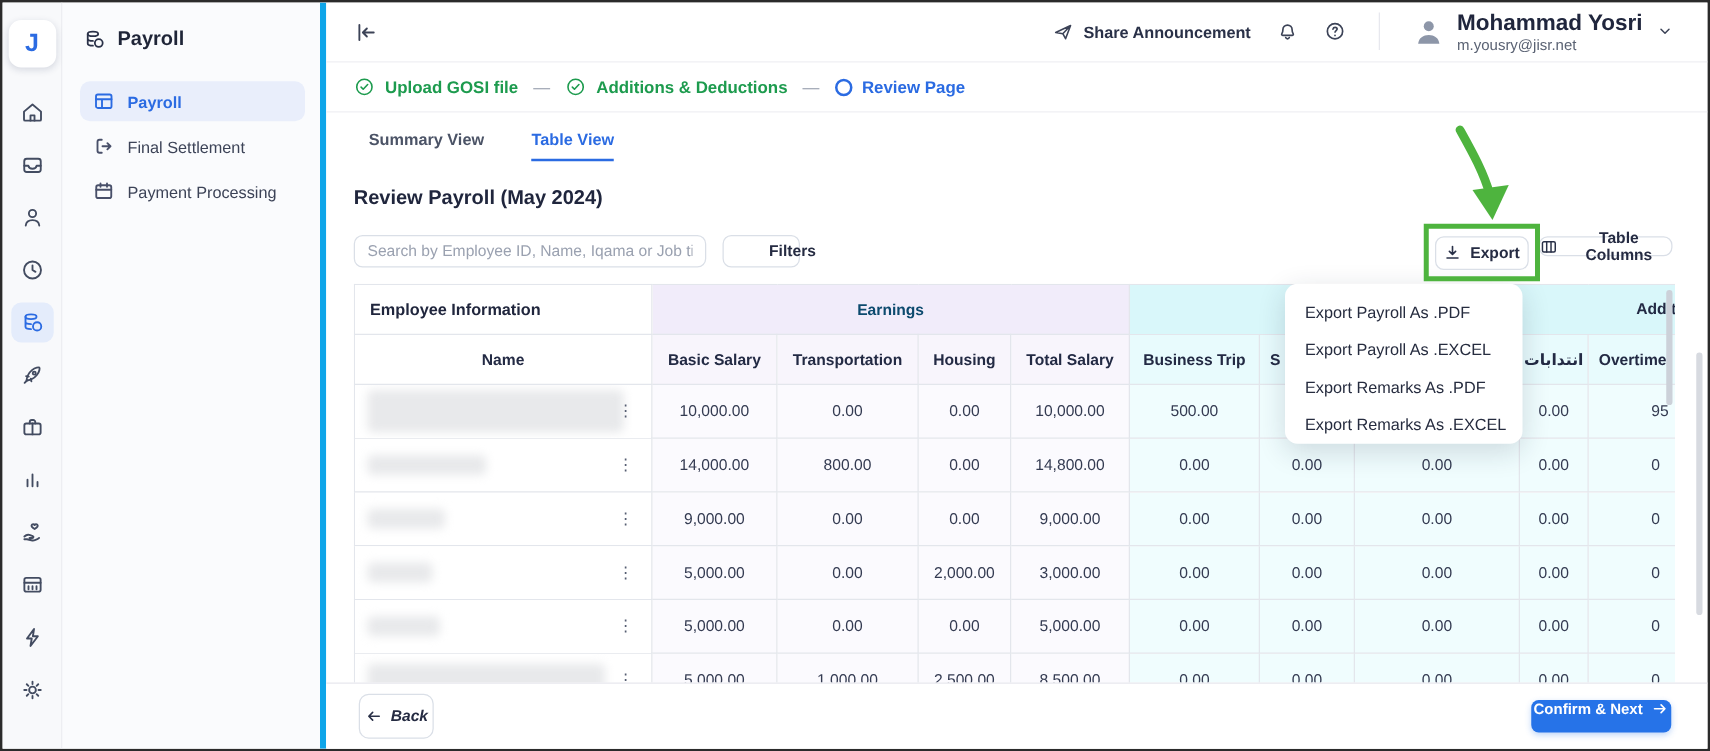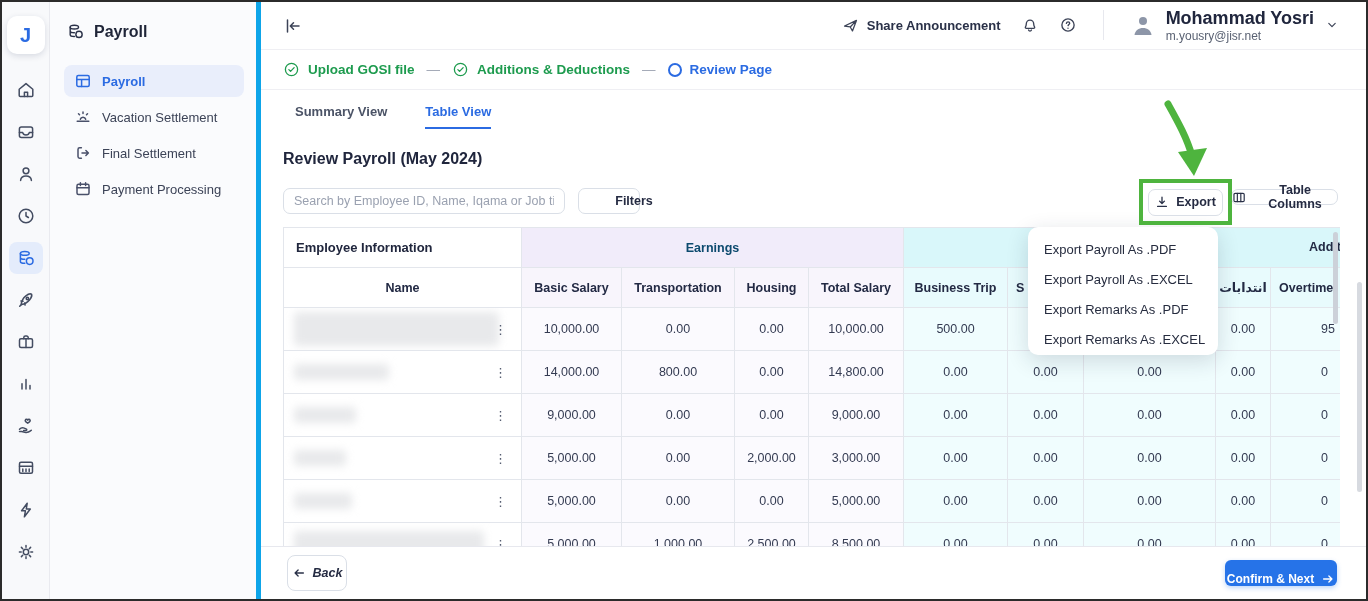--- a/index.html
+++ b/index.html
@@ -91,21 +91,21 @@
   .kebab { position:absolute; right:14px; top:50%; transform:translateY(-50%); color:#565e72; font-size:13px; cursor:pointer; }
   
   .menu { position:absolute; left:767px; top:225px; width:190px; height:128px; background:#fff; border-radius:10px; box-shadow:0 6px 22px rgba(25,35,60,.16); z-index:40; padding-top:7px; }
   .menu-item { height:30px; display:flex; align-items:center; padding-left:16px; font-size:13px; color:#262c3f; cursor:pointer; }
   
   .tbl-thumb { position:absolute; left:1072px; top:230px; width:5px; height:92px; background:#ccd1d9; border-radius:3px; z-index:30; }
   .page-thumb { position:absolute; left:1355px; top:280px; width:5px; height:210px; background:#d7dae0; border-radius:3px; z-index:70; }
   
   .footer { position:absolute; left:0; bottom:0; right:0; height:53px; border-top:1px solid #e7e8ee; background:#fff; display:flex; align-items:center; padding:0 29px 0 26px; z-index:20; }
   .back-btn { width:60px; height:36px; border-radius:8px;font-style:italic; }
-  .confirm-btn { margin-left:auto; width:112px; height:26px; background:#2673e8; border:none; border-radius:6px; color:#fff; font-size:12px; font-weight:bold; display:flex; align-items:flex-end; justify-content:center; gap:7px; cursor:pointer; font-family:inherit; box-shadow:0 2px 5px rgba(38,115,232,.3); }
+  .confirm-btn { margin-left:auto; width:112px; height:26px; background:#2673e8; border:none; border-radius:6px; color:#fff; font-size:12px; font-weight:bold; display:flex; align-items:flex-start; justify-content:center; gap:7px; cursor:pointer; font-family:inherit; box-shadow:0 2px 5px rgba(38,115,232,.3); }
   .confirm-btn svg { stroke:#fff; }
 </style>
 </head>
 <body>
 
 <nav class="rail">
   <div class="logo">J</div>
   <div class="rail-icons">
     <div class="rail-item">
         <svg class="ic" width="20" height="20" viewBox="0 0 20 20">
@@ -192,27 +192,20 @@
       </svg>
     <span>Payroll</span>
   </div>
   <div class="side-items">
     <div class="side-item active">
       <svg class="ic" width="18" height="18" viewBox="0 0 18 18">
           <rect x="2.8" y="3.6" width="12.4" height="10.8" rx="1.5"></rect>
           <path d="M2.8 7.4h12.4M7.6 7.4v7"></path>
         </svg>
       <span>Payroll</span>
-    </div>
-    <div class="side-item">
-      <svg class="ic" width="18" height="18" viewBox="0 0 18 18">
-          <path d="M6.3 11.2a2.8 2.8 0 0 1 5.4 0"></path>
-          <path d="M9 5.4V3.9M5.5 6.8l-1-1M12.5 6.8l1-1M3.2 13.2h11.6"></path>
-        </svg>
-      <span>Vacation Settlement</span>
     </div>
     <div class="side-item">
       <svg class="ic" width="18" height="18" viewBox="0 0 18 18">
           <path d="M7.4 3.8H5.6A1.6 1.6 0 0 0 4 5.4v7.2a1.6 1.6 0 0 0 1.6 1.6h1.8"></path>
           <path d="M8 9h6.4M11.9 6.5 14.4 9l-2.5 2.5"></path>
         </svg>
       <span>Final Settlement</span>
     </div>
     <div class="side-item">
       <svg class="ic" width="18" height="18" viewBox="0 0 18 18">

